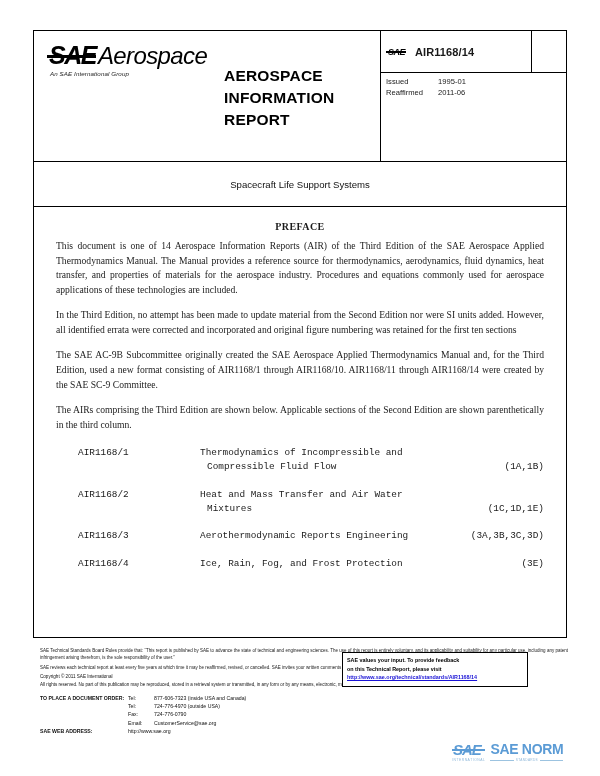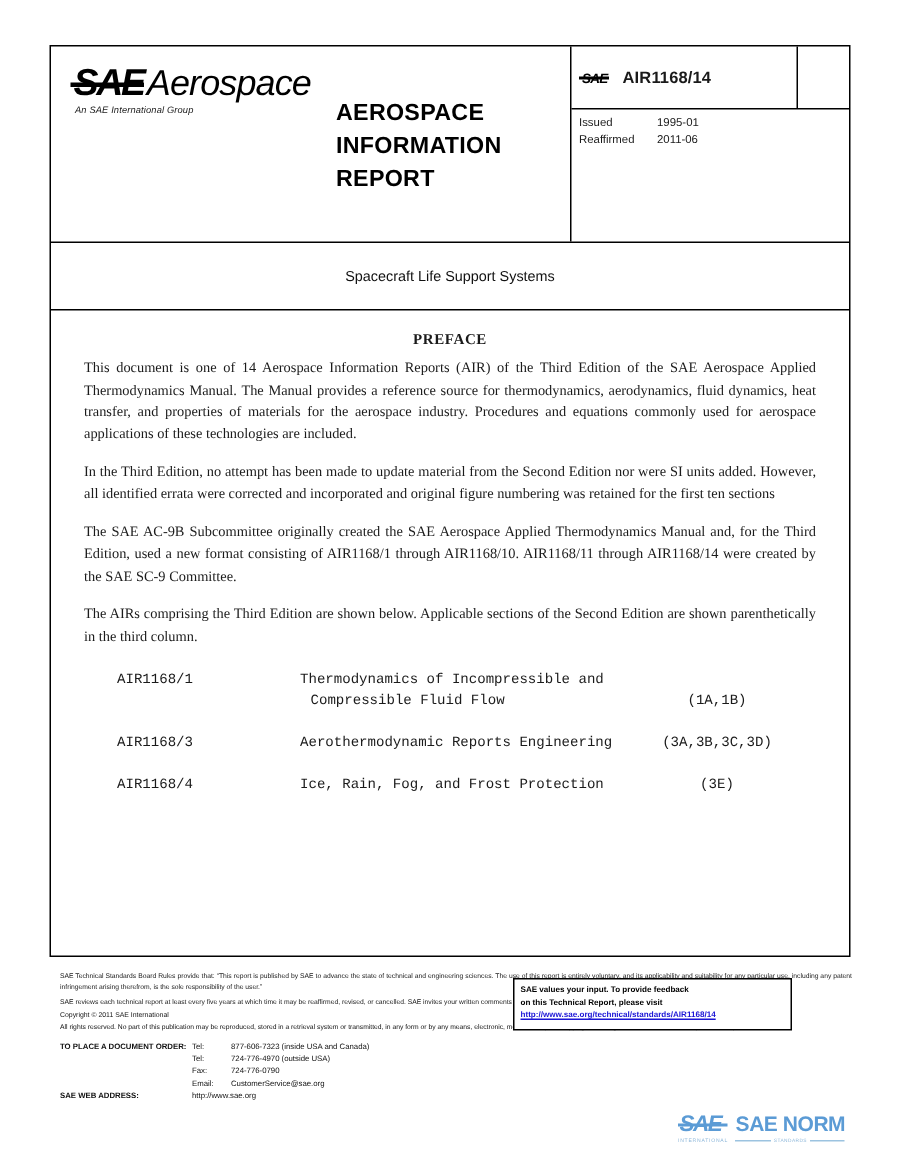--- a/index.html
+++ b/index.html
@@ -213,21 +213,21 @@
   }
   .air-title {
     width: 212px;
     flex-shrink: 0;
   }
   .air-title .l2 {
     padding-left: 7px;
   }
   .air-sec {
     flex: 1;
-    text-align: center;
+    text-align: right;
   }
   .air-sec.second-line {
     align-self: flex-end;
   }
 
   
   .footer {
     position: absolute;
     left: 40px;
     top: 648px;
@@ -437,20 +437,28 @@
 
       <div class="air-row">
         <div class="air-id">AIR1168/1</div>
         <div class="air-title">
           <div>Thermodynamics of Incompressible and</div>
           <div class="l2">Compressible Fluid Flow</div>
         </div>
         <div class="air-sec second-line">(1A,1B)</div>
       </div>
 
+      <div class="air-row">
+        <div class="air-id">AIR1168/2</div>
+        <div class="air-title">
+          <div>Heat and Mass Transfer and Air Water</div>
+          <div class="l2">Mixtures</div>
+        </div>
+        <div class="air-sec second-line">(1C,1D,1E)</div>
+      </div>
 
       <div class="air-row">
         <div class="air-id">AIR1168/3</div>
         <div class="air-title">
           <div>Aerothermodynamic Reports Engineering</div>
         </div>
         <div class="air-sec second-line">(3A,3B,3C,3D)</div>
       </div>
 
       <div class="air-row">

